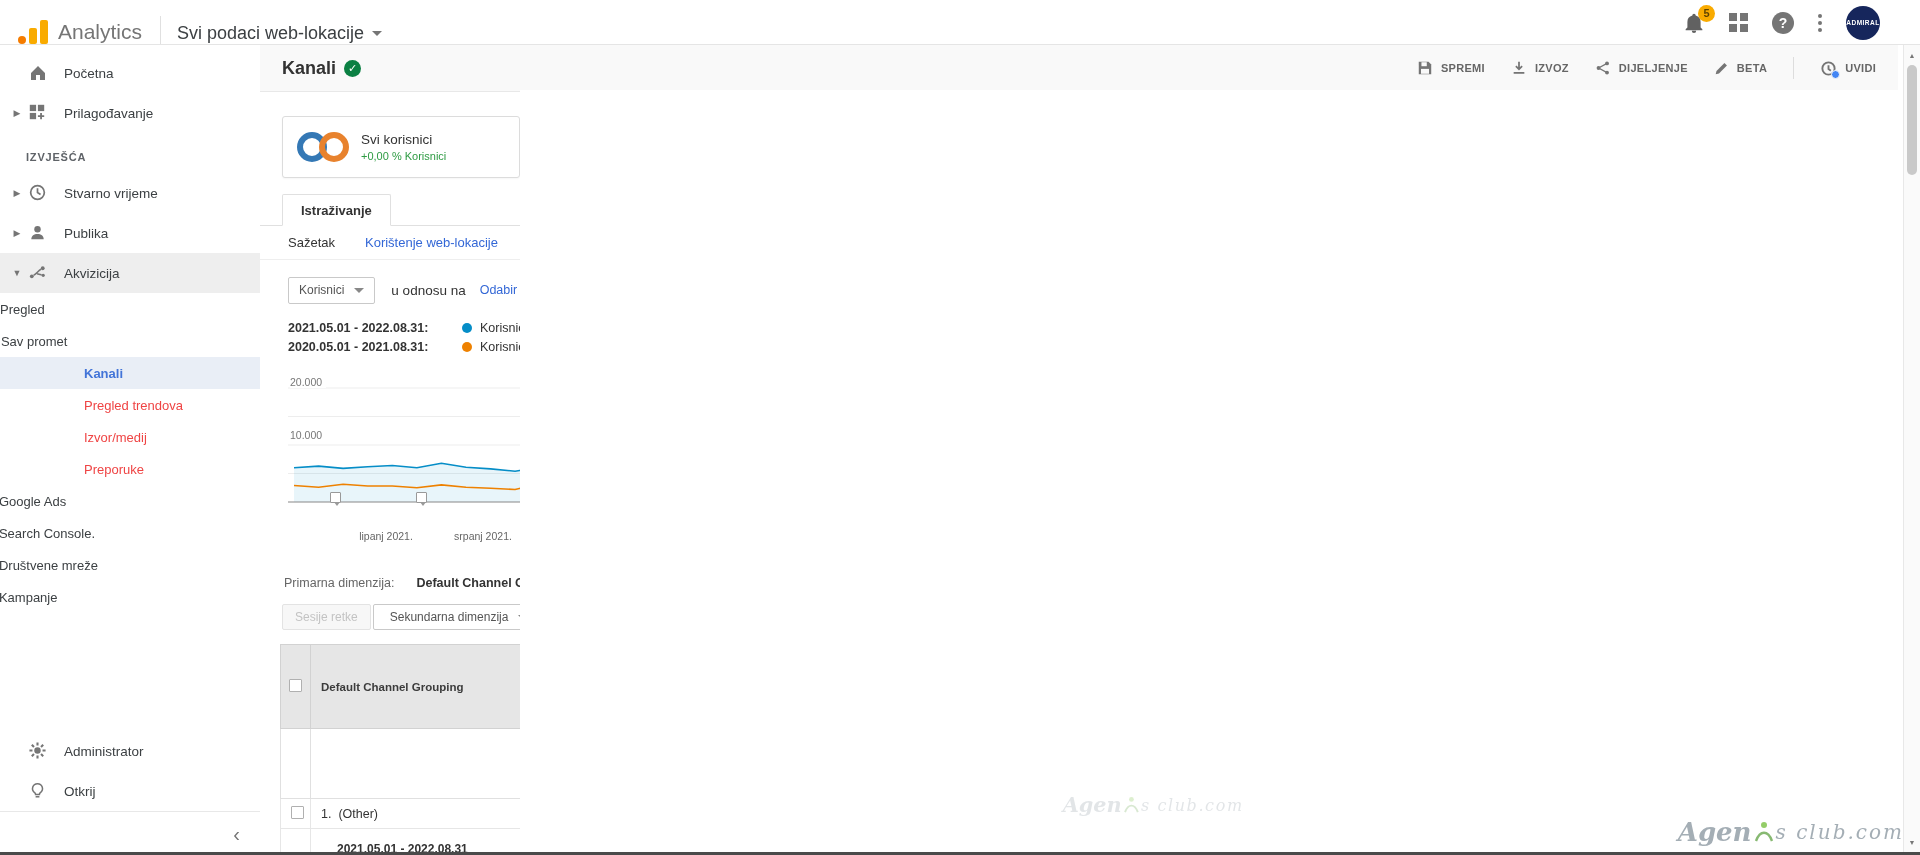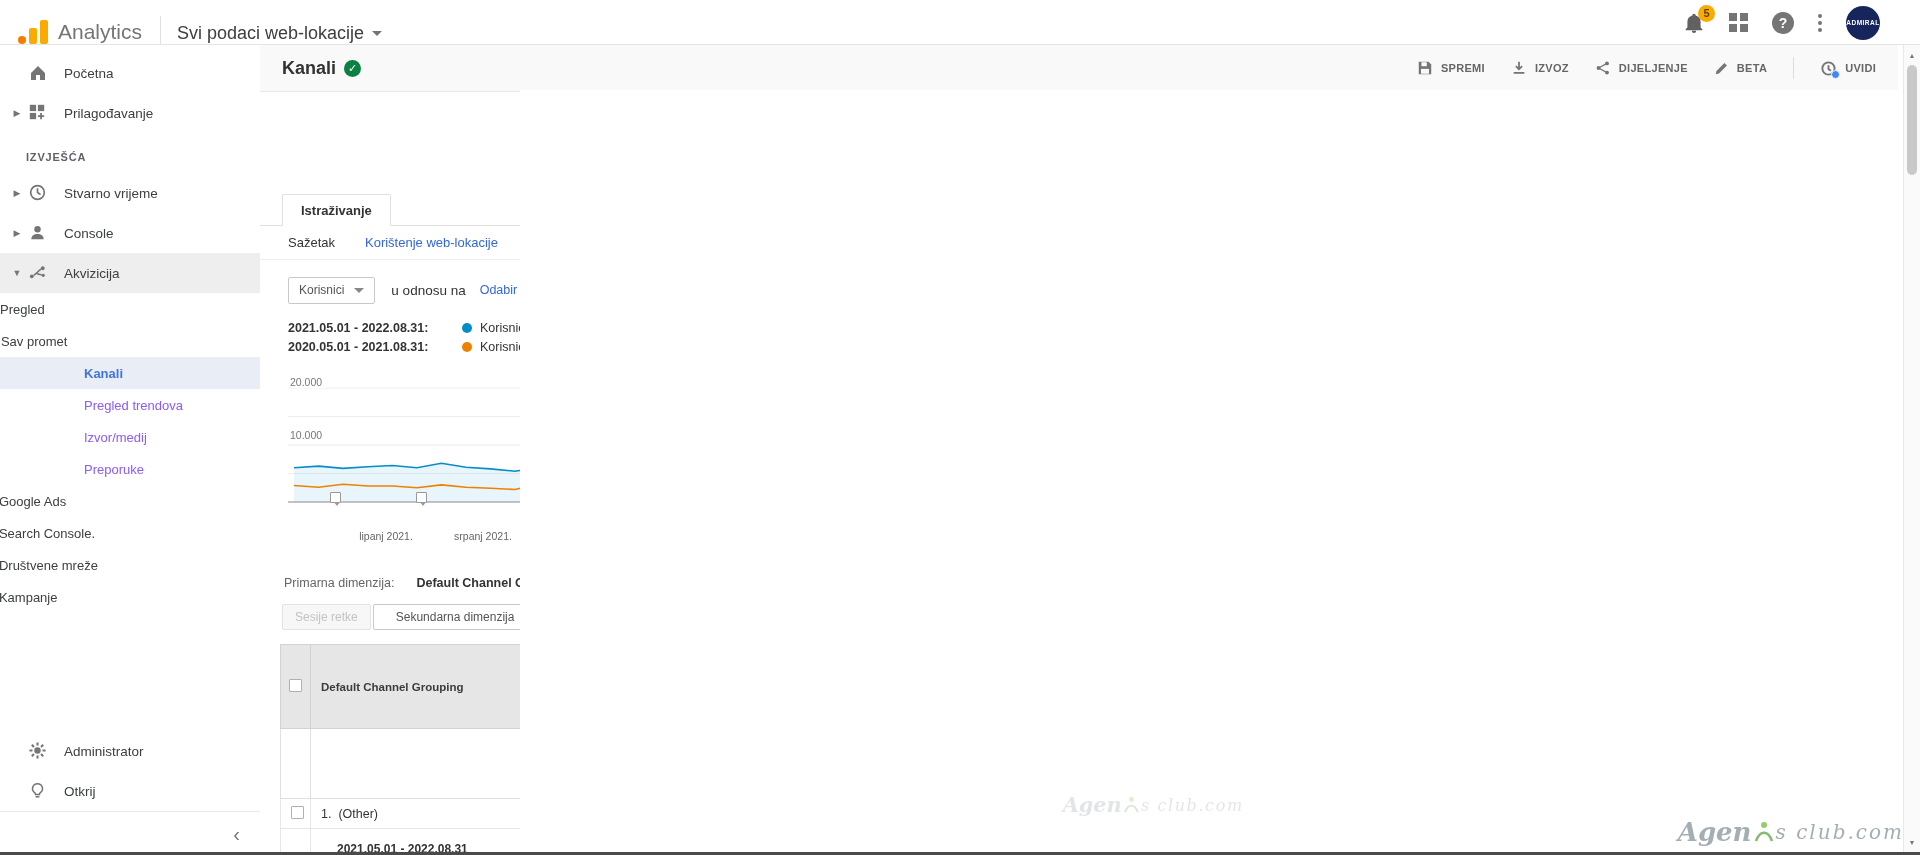--- a/index.html
+++ b/index.html
@@ -32,21 +32,21 @@
   .sb-search{height:56px;display:flex;align-items:center;border-bottom:1px solid #eee;padding-left:26px;gap:16px}
   .sb-search input{border:none;outline:none;font-size:13.5px;color:#333;width:180px;font-family:"Liberation Sans",sans-serif}
   .sb-search input::placeholder{color:#9e9e9e}
   .sb-nav{flex:1;overflow:hidden;padding-top:8px}
   .sb-item{display:flex;align-items:center;height:40px;padding-left:10px;cursor:pointer;color:#3c4043;font-size:13.5px}
   .sb-item .caret{width:14px;font-size:9px;color:#757575;text-align:center;flex:0 0 14px}
   .sb-item .sb-ico{width:20px;height:20px;margin:0 16px 0 4px;color:#757575;flex:0 0 20px}
   .sb-item.sel{background:#eeeeee}
   .sb-child{height:32px;display:flex;align-items:center;font-size:13px;color:#3c4043;cursor:pointer}
   .sb-child .caret{margin-right:8px;font-size:9px;color:#757575;margin-left:-16px}
-  .sb-grandchild{height:32px;padding-left:84px;display:flex;align-items:center;font-size:13px;color:#8b5cf6;cursor:pointer}
+  .sb-grandchild{height:32px;padding-left:84px;display:flex;align-items:center;font-size:13px;color:#ef4444;cursor:pointer}
   .sb-grandchild.active{background:#e9eef6;color:#4274d8;font-weight:bold}
   .sb-section{font-size:11px;color:#5f6368;letter-spacing:.8px;padding:18px 0 10px 26px;font-weight:bold}
   .sb-clip{height:16px;overflow:hidden;padding-left:24px;margin-top:4px}
   .sb-clip .blk{width:18px;height:12px;border-radius:2px;background:#6b6b6b}
   .sb-bottom{border-top:none}
   .beta{color:#e8710a;font-size:8px;font-weight:bold;vertical-align:super;margin-left:4px;letter-spacing:.5px}
   .sb-footer{height:44px;border-top:1px solid #e8e8e8;display:flex;align-items:center;justify-content:flex-end;padding-right:20px}
   .collapse-ch{font-size:20px;color:#757575;cursor:pointer;line-height:1}
 
   
@@ -122,21 +122,21 @@
 
   
   .dim-bar{display:flex;align-items:center;gap:22px;padding-left:24px;height:30px;margin-top:22px;font-size:12.5px}
   .dim-label{color:#666}
   .dim-active{font-weight:bold;color:#333;cursor:pointer}
   .drop-caret{display:inline-block;width:0;height:0;border-left:4px solid transparent;border-right:4px solid transparent;border-top:4px solid #3367d6;margin-left:4px}
 
   
   .tbl-toolbar{display:flex;align-items:center;height:38px;padding-left:22px;position:relative}
   .btn-disabled{height:26px;padding:0 12px;border:1px solid #e3e3e3;border-radius:2px;background:#f7f7f7;color:#c3c3c3;font-size:12px;display:flex;align-items:center}
-  .btn-dd{height:26px;padding:0 22px;border:1px solid #c9c9c9;border-radius:2px;background:#fff;color:#555;font-size:12px;display:flex;align-items:center;gap:10px;margin-left:2px;cursor:pointer}
+  .btn-dd{height:26px;padding:0 16px;border:1px solid #c9c9c9;border-radius:2px;background:#fff;color:#555;font-size:12px;display:flex;align-items:center;gap:10px;margin-left:2px;cursor:pointer}
   .sort-label{font-size:12.5px;color:#555;margin-left:14px}
   .search-wrap{position:absolute;right:246px;display:flex;align-items:center}
   .search-wrap input{width:130px;height:25px;border:1px solid #ccc;border-right:none;padding:0 6px;font-size:12px;outline:none;font-family:"Liberation Sans",sans-serif}
   .search-btn{width:28px;height:25px;border:1px solid #ccc;background:linear-gradient(#fafafa,#f0f0f0);display:flex;align-items:center;justify-content:center;color:#666;cursor:pointer}
   .adv-link{position:absolute;right:190px;color:#3367d6;font-size:12.5px;cursor:pointer}
   .view-group{position:absolute;right:22px;display:flex}
   .view-btn{width:27px;height:25px;border:1px solid #bdbdbd;border-left:none;background:linear-gradient(#fafafa,#f1f1f1);display:flex;align-items:center;justify-content:center;color:#777;cursor:pointer}
   .view-btn:first-child{border-left:1px solid #bdbdbd;border-radius:2px 0 0 2px}
   .view-btn:last-child{border-radius:0 2px 2px 0}
   .view-btn.active{background:#e4e4e4;box-shadow:inset 0 1px 2px rgba(0,0,0,.15)}
@@ -257,21 +257,21 @@
       <span>Stvarno vrijeme</span>
     </div>
     <div class="sb-item">
       <span class="caret">▶</span>
       <span class="sb-ico">
           <svg viewBox="0 0 20 20" width="19" height="19" fill="#757575">
             <circle cx="10" cy="6.6" r="3.4"></circle>
             <path d="M3.5 17c0-3.6 2.9-5.4 6.5-5.4s6.5 1.8 6.5 5.4z"></path>
           </svg>
         </span>
-      <span>Console</span>
+      <span>Publika</span>
     </div>
     <div class="sb-item sel">
       <span class="caret">▼</span>
       <span class="sb-ico">
           <svg viewBox="0 0 20 20" width="19" height="19" fill="#757575">
             <circle cx="4" cy="14" r="2"></circle>
             <circle cx="15.5" cy="5.5" r="2"></circle>
             <circle cx="16" cy="13" r="1.7"></circle>
             <path d="M5.8 13C9 11.6 10.4 8.4 13.6 6.6M9.5 11.2c2.2.5 3.6 1 4.8 1.4" stroke="#757575" stroke-width="1.6" fill="none"></path>
           </svg>
@@ -386,20 +386,28 @@
               <path d="M9 5.5v4l2.5 1.8"></path>
             </svg>
           <span class="mini-blue"></span>
         </span>
         <span>UVIDI</span>
       </span>
     </div>
   </div>
 
   <div class="seg-area">
+    <div class="seg-card solid">
+      <span class="ring blue"></span>
+      <span class="ring orange"></span>
+      <span class="seg-txt">
+        <div class="seg-title">Svi korisnici</div>
+        <div class="seg-sub">+0,00 % Korisnici</div>
+      </span>
+    </div>
     <div class="seg-card dashed">
       <span class="ring gray"></span>
       <span class="add-seg">+ Dodaj segment</span>
     </div>
     <div class="date-block">
       <div class="date-main">1. svi 2021. - 31. kol 2022.</div>
       <div class="date-cmp">
         <span>U usporedbi sa:</span>
         <b>1. svi 2020. - 31. kol 2021.</b>
       </div>

